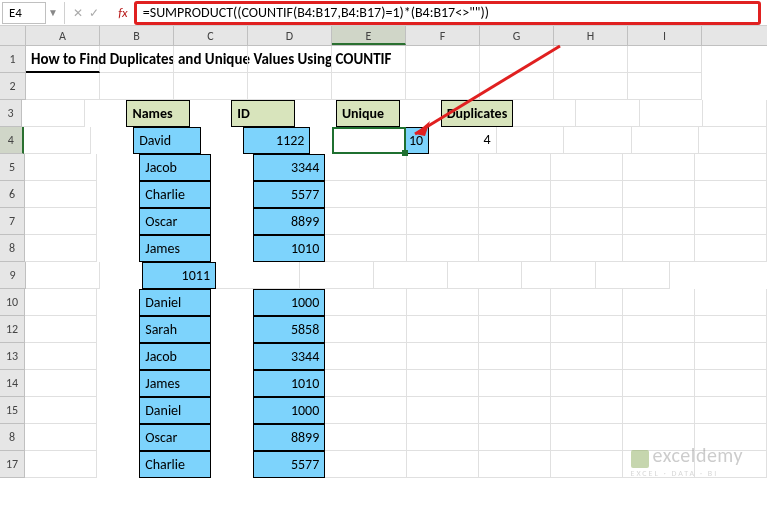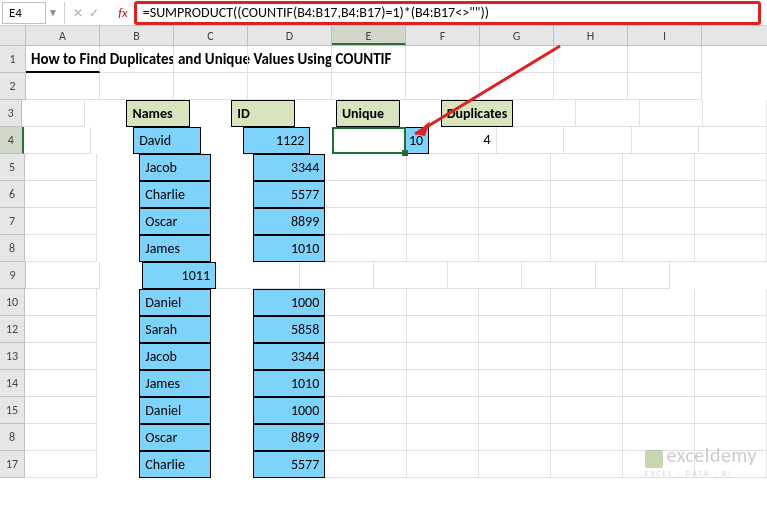--- a/index.html
+++ b/index.html
@@ -30,21 +30,21 @@
 .data-cell { border: 1px solid #000; background: #7dd3fc; margin-left: 42px; }
 .num { text-align: right; }
 
 .active-cell { position: absolute; border: 2px solid #1f7030; background: #fff; pointer-events: none; }
 .fill-handle { position: absolute; width: 6px; height: 6px; background: #1f7030; bottom: -4px; right: -4px; }
 
 .arrow { position: absolute; pointer-events: none; z-index: 10; }
 .arrow-line { stroke: #e02020; stroke-width: 3; fill: none; }
 .arrow-head { fill: #e02020; }
 
-.watermark { position: absolute; right: 10px; bottom: 30px; opacity: 0.5; font-size: 11px; color: #7a7a7a; text-align: left; }
+.watermark { position: absolute; right: 24px; bottom: 30px; opacity: 0.5; font-size: 11px; color: #7a7a7a; text-align: left; }
 .watermark .brand { font-size: 20px; font-weight: 300; letter-spacing: 0.5px; color: #9a9a9a; }
 .watermark .tag { font-size: 8px; letter-spacing: 2px; color: #b0b0b0; }
 .wm-icon { display: inline-block; width: 18px; height: 18px; background: #8faf5f; margin-right: 4px; vertical-align: middle; border-radius: 2px; }
 
 .cw-A { width: 74px; } .cw-B { width: 74px; } .cw-C { width: 74px; } .cw-D { width: 84px; }
 .cw-E { width: 74px; } .cw-F { width: 74px; } .cw-G { width: 74px; } .cw-H { width: 74px; } .cw-I { width: 74px; }
 </style>
 </head>
 <body>
 

